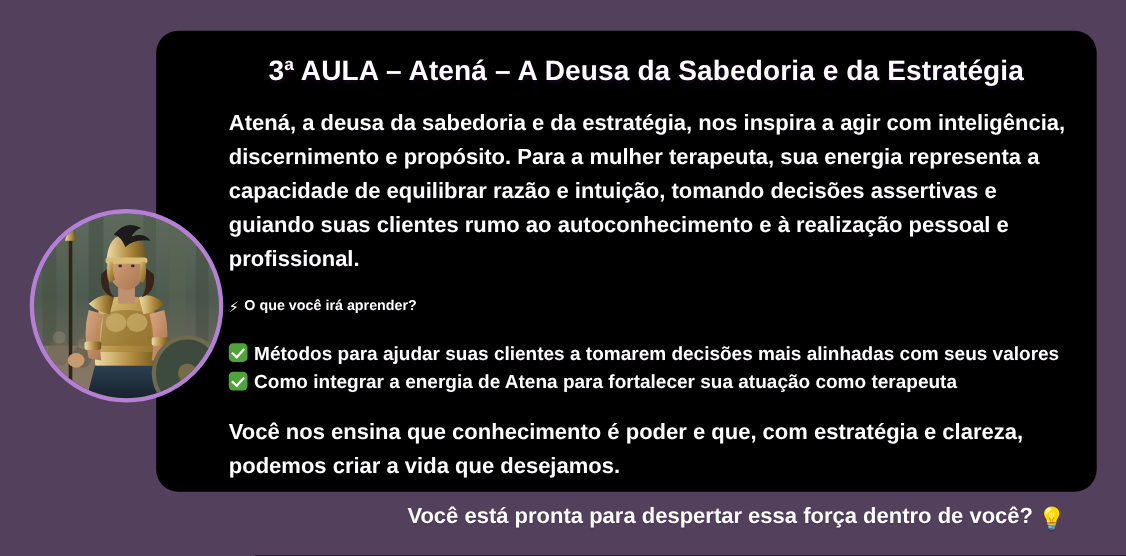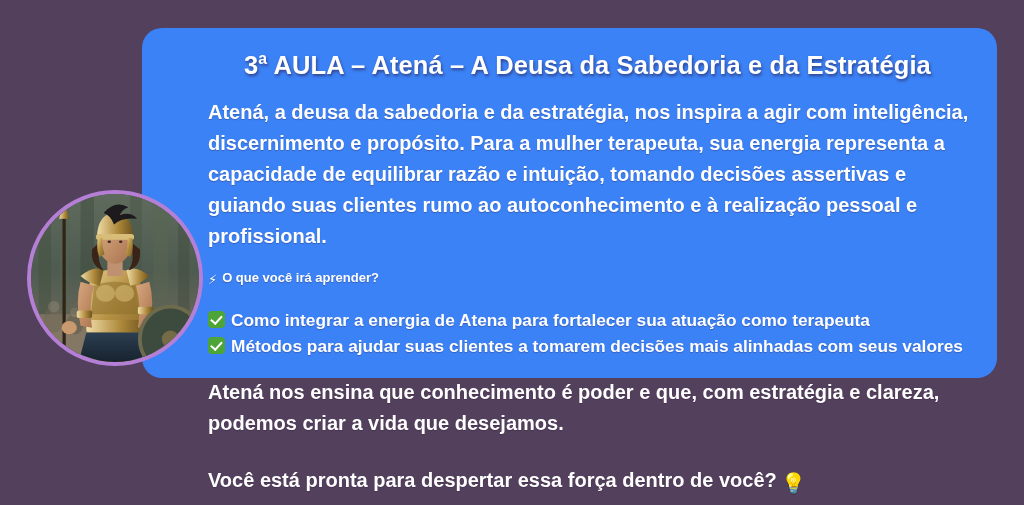--- a/index.html
+++ b/index.html
@@ -18,22 +18,22 @@
     position: relative;
     width: 1024px;
     height: 505px;
   }
   
   .card {
     position: absolute;
     left: 142px;
     top: 28px;
     width: 855px;
-    height: 350px;
-    background: #3b82f6;
+    height: 419px;
+    background: #000000;
     border-radius: 20px;
     box-sizing: border-box;
     padding: 22px 28px 20px 64px;
   }
   .card-title {
     color: #ffffff;
     font-size: 25.5px;
     font-weight: bold;
     letter-spacing: 0.1px;
     line-height: 1.2;
@@ -111,21 +111,22 @@
     display: inline-block;
     margin-right: 5px;
     vertical-align: -2px;
   }
   .bulb {
     display: inline-block;
     margin-left: 5px;
     vertical-align: -3px;
   }
   .closing {
-    margin-top: 26px;
+    margin-top: 14px;
+    text-align: right;
   }
   
   .avatar {
     position: absolute;
     left: 27px;
     top: 190px;
     width: 176px;
     height: 176px;
     border-radius: 50%;
     border: 4px solid #b57fd6;
@@ -154,25 +155,25 @@
 
     <h1 class="card-title"><span>3</span><span class="ord">a</span><span> AULA – Atená – A Deusa da Sabedoria e da Estratégia</span></h1>
 
     <div class="body">
 
       <p class="para">Atená, a deusa da sabedoria e da estratégia, nos inspira a agir com inteligência, discernimento e propósito. Para a mulher terapeuta, sua energia representa a capacidade de equilibrar razão e intuição, tomando decisões assertivas e guiando suas clientes rumo ao autoconhecimento e à realização pessoal e profissional.</p>
 
       <p class="lead-question"><span class="bolt emoji">⚡</span><span>O que você irá aprender?</span></p>
 
       <ul class="bullets">
+        <li><span class="check"></span><span>Métodos para ajudar suas clientes a tomarem decisões mais alinhadas com seus valores</span></li>
         <li><span class="check"></span><span>Como integrar a energia de Atena para fortalecer sua atuação como terapeuta</span></li>
-        <li><span class="check"></span><span>Métodos para ajudar suas clientes a tomarem decisões mais alinhadas com seus valores</span></li>
       </ul>
 
-      <p class="para tight">Atená nos ensina que conhecimento é poder e que, com estratégia e clareza, podemos criar a vida que desejamos.</p>
+      <p class="para tight">Você nos ensina que conhecimento é poder e que, com estratégia e clareza, podemos criar a vida que desejamos.</p>
 
       <p class="para closing"><span>Você está pronta para despertar essa força dentro de você?</span><span class="bulb emoji">💡</span></p>
 
     </div>
   </div>
 
   <div class="avatar">
     <div class="avatar-photo">
       <svg viewBox="0 0 176 176" preserveAspectRatio="xMidYMid slice" aria-hidden="true">
         <defs>

